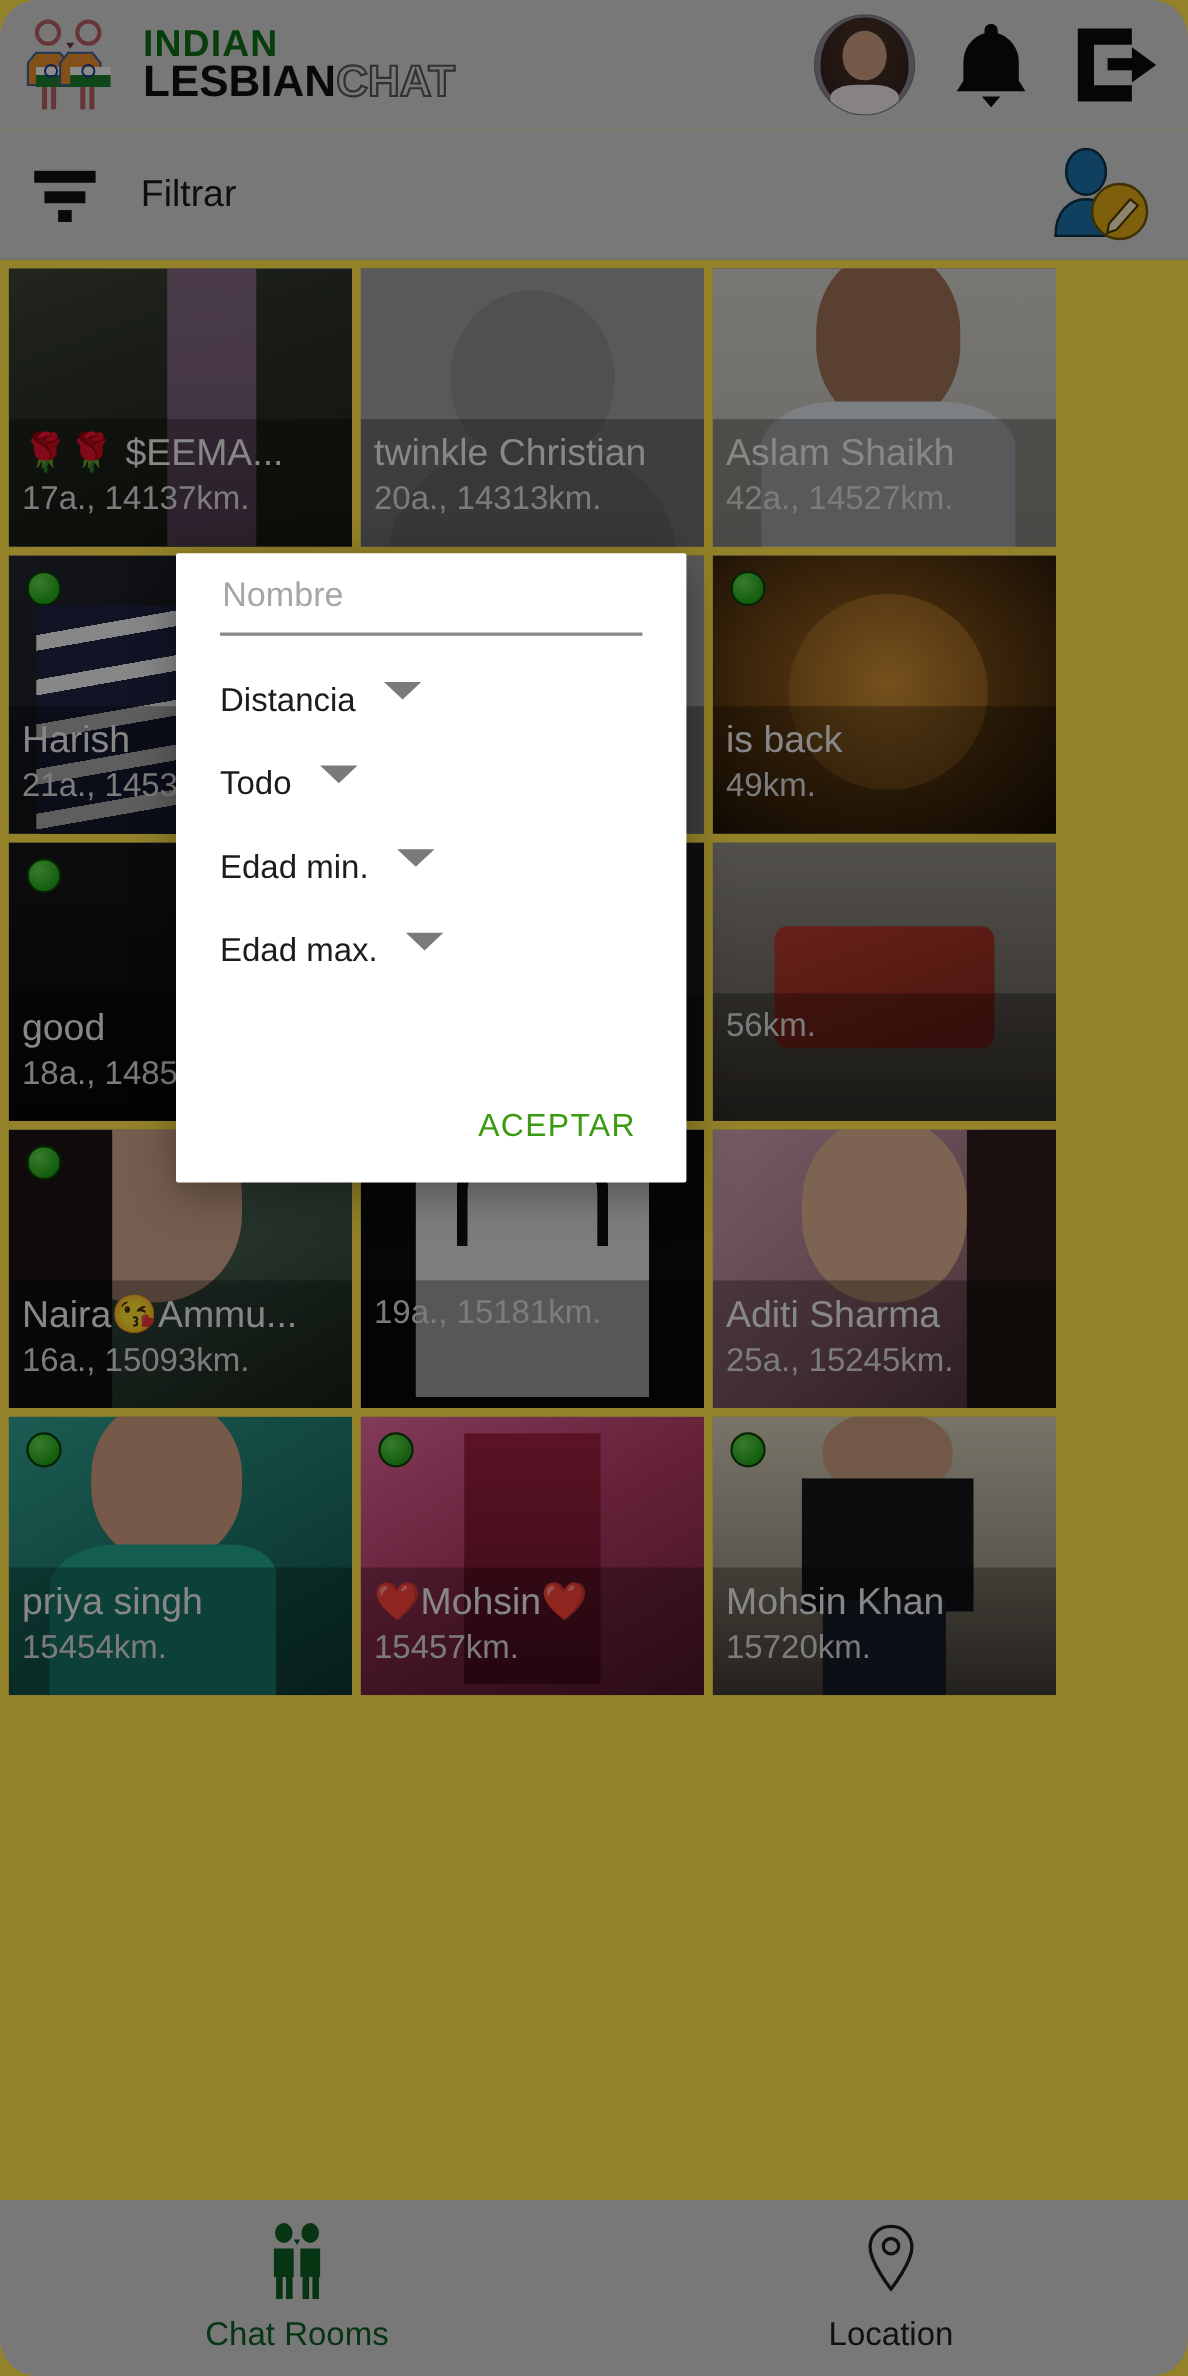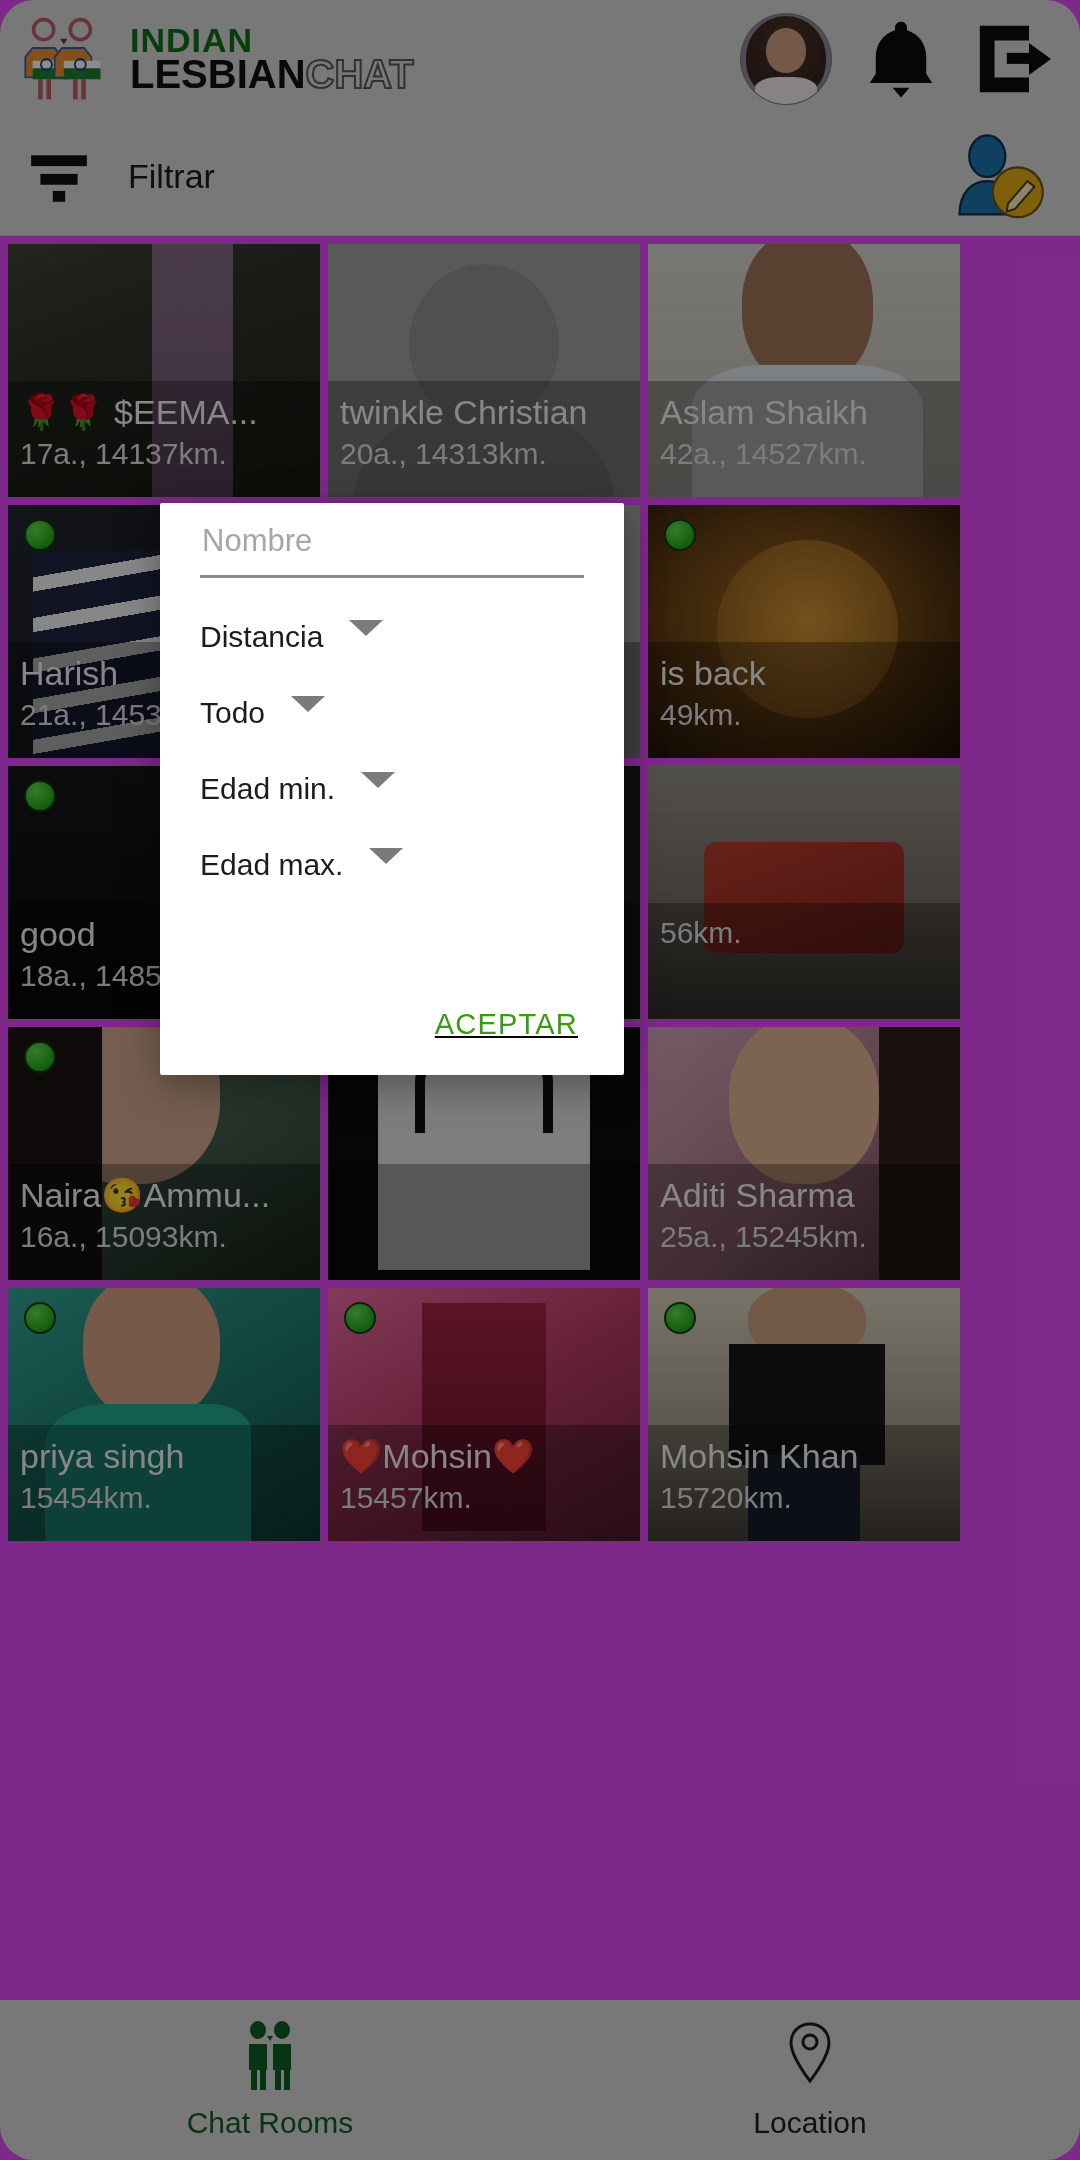--- a/index.html
+++ b/index.html
@@ -2,21 +2,21 @@
 <html><head>
 <meta charset="utf-8">
 <style>
   * { box-sizing: border-box; margin: 0; padding: 0; }
   html, body {
     width: 1080px; height: 2160px;
     font-family: "Liberation Sans", sans-serif;
     background: #7d7d7d;
     overflow: hidden;
   }
-  #app { position: relative; width: 1080px; height: 2160px; background: #d946ef; }
+  #app { position: relative; width: 1080px; height: 2160px; background: #fde047; }
 
   
   .behind { position: absolute; inset: 0; }
   .scrim { position: absolute; inset: 0; background: rgba(0,0,0,0.42); z-index: 40; pointer-events: none; }
 
   
   .header {
     position: absolute; top: 0; left: 0; width: 1080px; height: 118px;
     background: #cfcfcf;
     border-radius: 34px 34px 0 0;
@@ -140,21 +140,21 @@
   .spinner-label { font-size: 30px; color: #1c1c1c; }
   .spinner-caret {
     margin-left: 26px;
     width: 0; height: 0;
     border-left: 17px solid transparent;
     border-right: 17px solid transparent;
     border-top: 16px solid #7a7a7a;
   }
   .dialog-actions {
     margin-top: auto; margin-bottom: 16px;
-    display: flex; justify-content: flex-end; align-items: center; text-decoration: underline;
+    display: flex; justify-content: flex-end; align-items: center;
   }
   .btn-accept {
     background: none; border: none; cursor: pointer;
     color: #3a9b12; font-size: 29px; letter-spacing: 1.2px;
     padding: 18px 6px;
     font-family: "Liberation Sans", sans-serif;
   }
 </style>
 </head>
 <body>
@@ -320,20 +320,21 @@
           <div class="cmeta">16a., 15093km.</div>
         </div>
       </div>
 
       <div class="card">
         <div class="photo" style="background:#0b0b0b;">
           <div style="position:absolute;left:16%;top:4%;width:68%;height:92%;background:#d7d7d7;"></div>
           <div style="position:absolute;left:28%;top:2%;width:44%;height:40%;border:10px solid #111;border-radius:50% 50% 0 0;border-bottom:none;"></div>
         </div>
         <div class="caption">
+          <div class="cmeta">19a., 15181km.</div>
         </div>
       </div>
 
       <div class="card">
         <div class="photo" style="background:linear-gradient(140deg,#c9a0ae,#a1707f 55%,#5d3b47);">
           <div style="position:absolute;left:26%;top:-4%;width:48%;height:66%;background:#d8ab8c;border-radius:46%;"></div>
           <div style="position:absolute;right:0;top:0;width:26%;height:100%;background:#2b1c1a;"></div>
         </div>
         <div class="caption">
           <div class="cname">Aditi Sharma</div>

